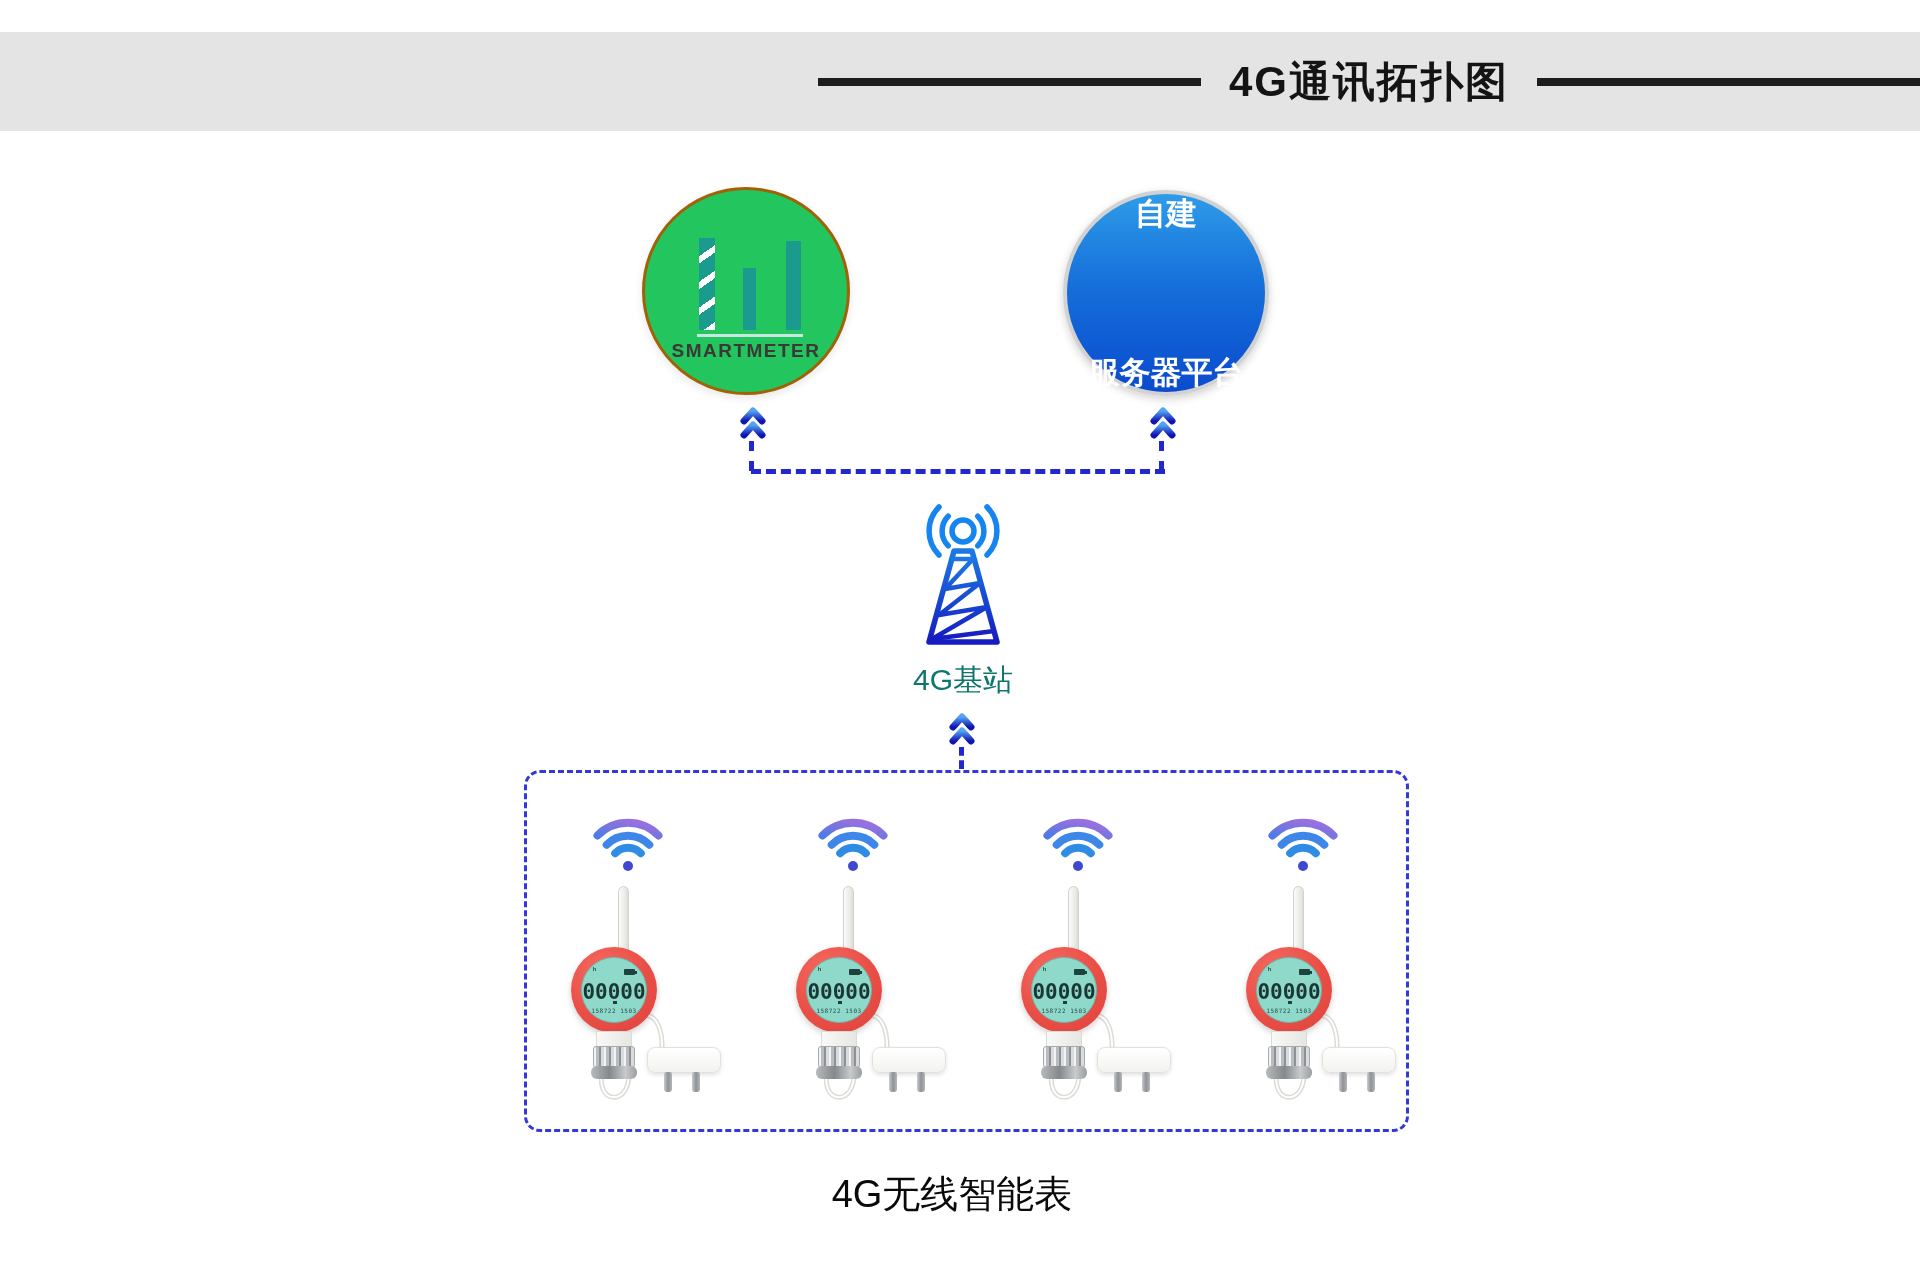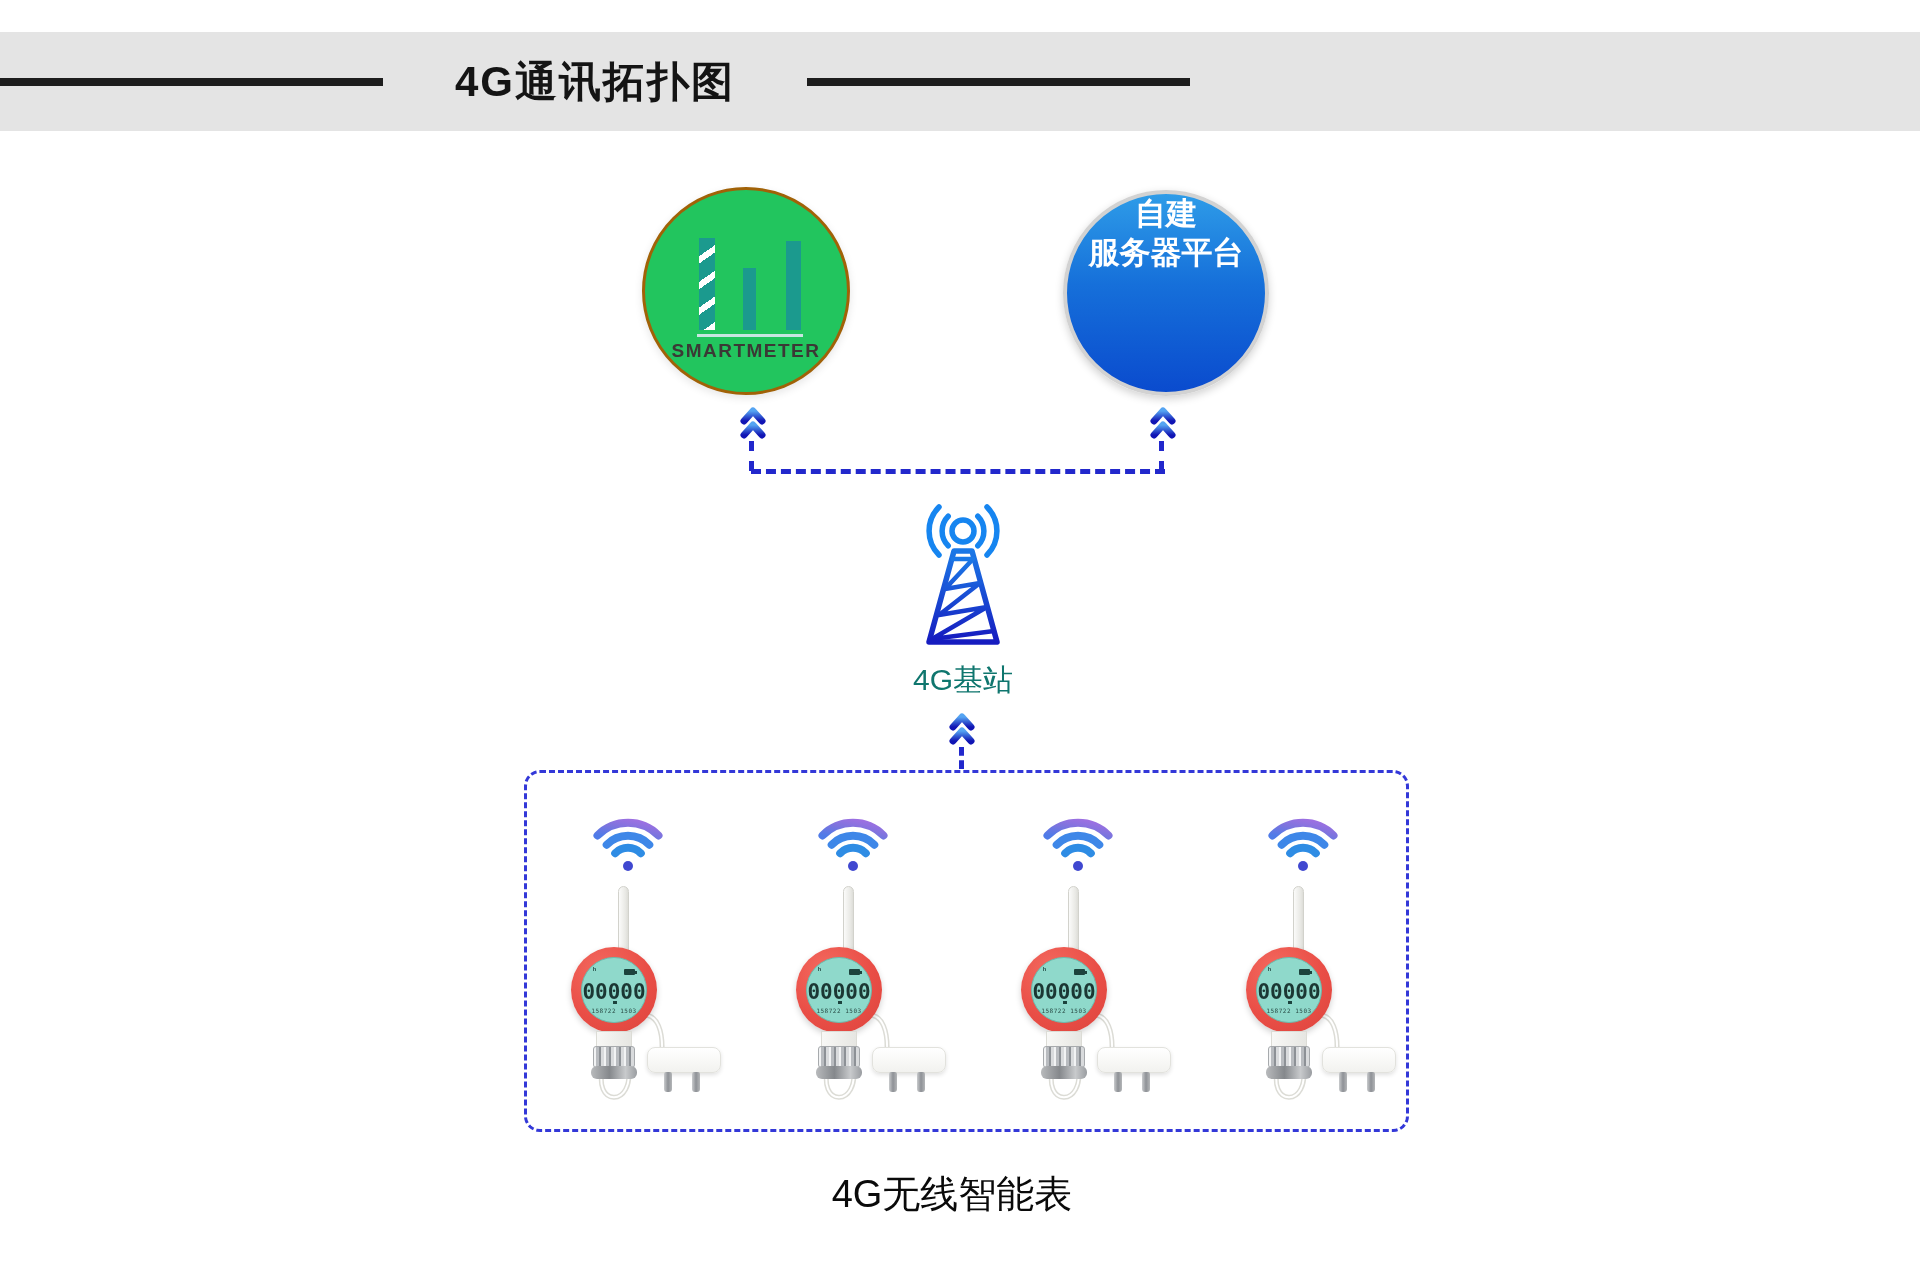--- a/index.html
+++ b/index.html
@@ -1,42 +1,42 @@
 <!DOCTYPE html>
 <html><head>
 <meta charset="utf-8">
 <style>
   html,body{margin:0;padding:0;background:#fff;}
   .stage{position:relative;width:1920px;height:1266px;background:#ffffff;overflow:hidden;
          font-family:"Liberation Sans","DejaVu Sans",sans-serif;}
 
   
   .header-band{position:absolute;left:0;top:32px;width:100%;height:99px;background:#E4E4E4;
-               display:flex;align-items:center;justify-content:flex-start;gap:72px;}
+               display:flex;align-items:center;justify-content:flex-end;gap:28px;}
   .header-rule{width:383px;height:8px;background:#1D1D1D;}
   .header-title{font-size:42px;font-weight:bold;color:#141414;letter-spacing:2px;white-space:nowrap;}
 
   
   .sm-circle{position:absolute;left:642px;top:187px;width:208px;height:208px;border-radius:50%;
              background:#22c55e;border:3px solid #a16207;box-sizing:border-box;
              box-shadow:0 3px 8px rgba(0,0,0,.10);}
   .sm-bar{position:absolute;}
   .sm-bar1{left:54px;top:48px;width:16px;height:92px;
            background:repeating-linear-gradient(145deg,#1B9A8E 0 15px,#ffffff 15px 21px);}
   .sm-bar2{left:98px;top:78px;width:13px;height:62px;background:#1B9A8E;}
   .sm-bar3{left:141px;top:51px;width:15px;height:89px;background:#1B9A8E;}
   .sm-underline{position:absolute;left:52px;top:144px;width:106px;height:3px;background:#C9E6E1;}
   .sm-word{position:absolute;left:0;top:150px;width:100%;text-align:center;
            font-size:19px;font-weight:bold;letter-spacing:1.5px;color:#3B3835;}
 
   .server-circle{position:absolute;left:1063px;top:190px;width:206px;height:206px;border-radius:50%;
                  background:linear-gradient(180deg,#2E9CE8 0%,#1670DA 45%,#0A4BCE 100%);
                  border:4px solid #D2D2D2;box-sizing:border-box;
                  box-shadow:0 3px 8px rgba(0,0,0,.18);
-                 display:flex;flex-direction:column;align-items:center;justify-content:flex-start;}
+                 display:flex;flex-direction:column;align-items:center;justify-content:space-between;}
   .server-line{color:#ffffff;font-weight:bold;font-size:31px;line-height:39px;white-space:nowrap;}
 
   
   .dash-h{position:absolute;left:751px;top:469px;width:414px;height:0;border-top:5px dashed #2228CC;}
   .dash-v{position:absolute;width:0;border-left:5px dashed #2228CC;}
   .dash-v.left{left:749px;top:441px;height:30px;}
   .dash-v.right{left:1159px;top:441px;height:30px;}
   .dash-v.mid{left:959px;top:747px;height:22px;}
   .chev{position:absolute;width:26px;height:34px;}
   .chev.left{left:740px;top:406px;}

